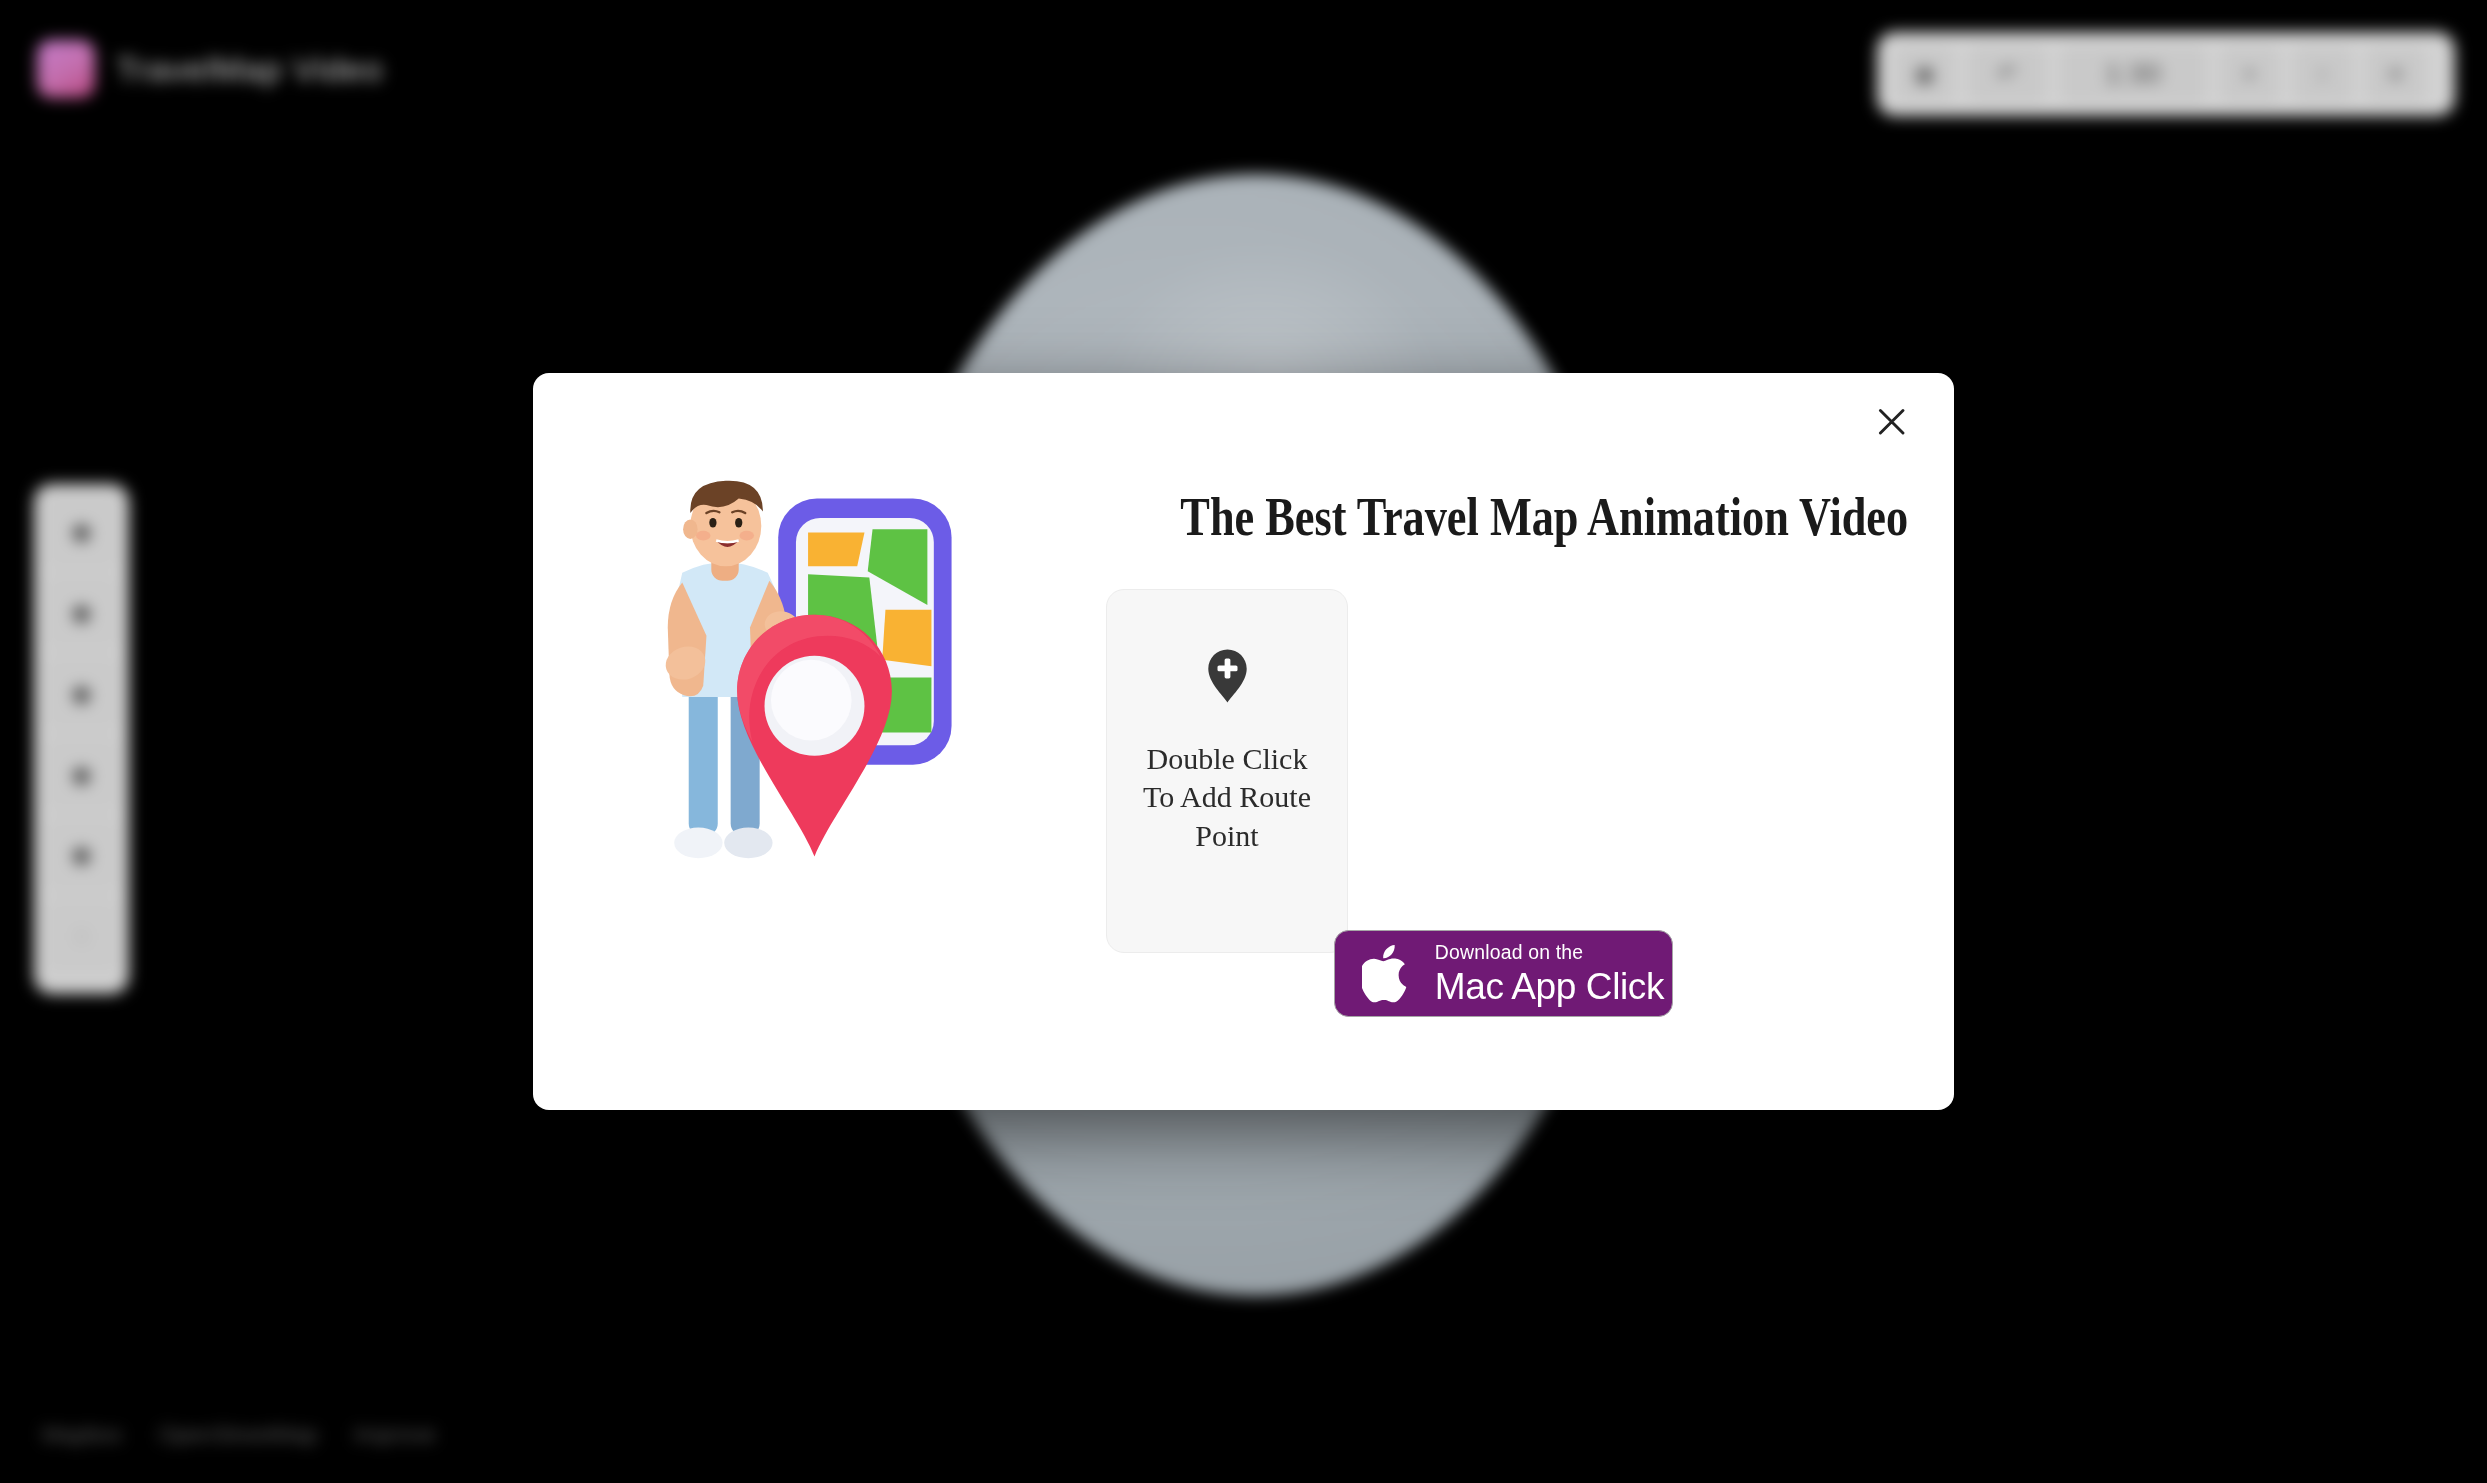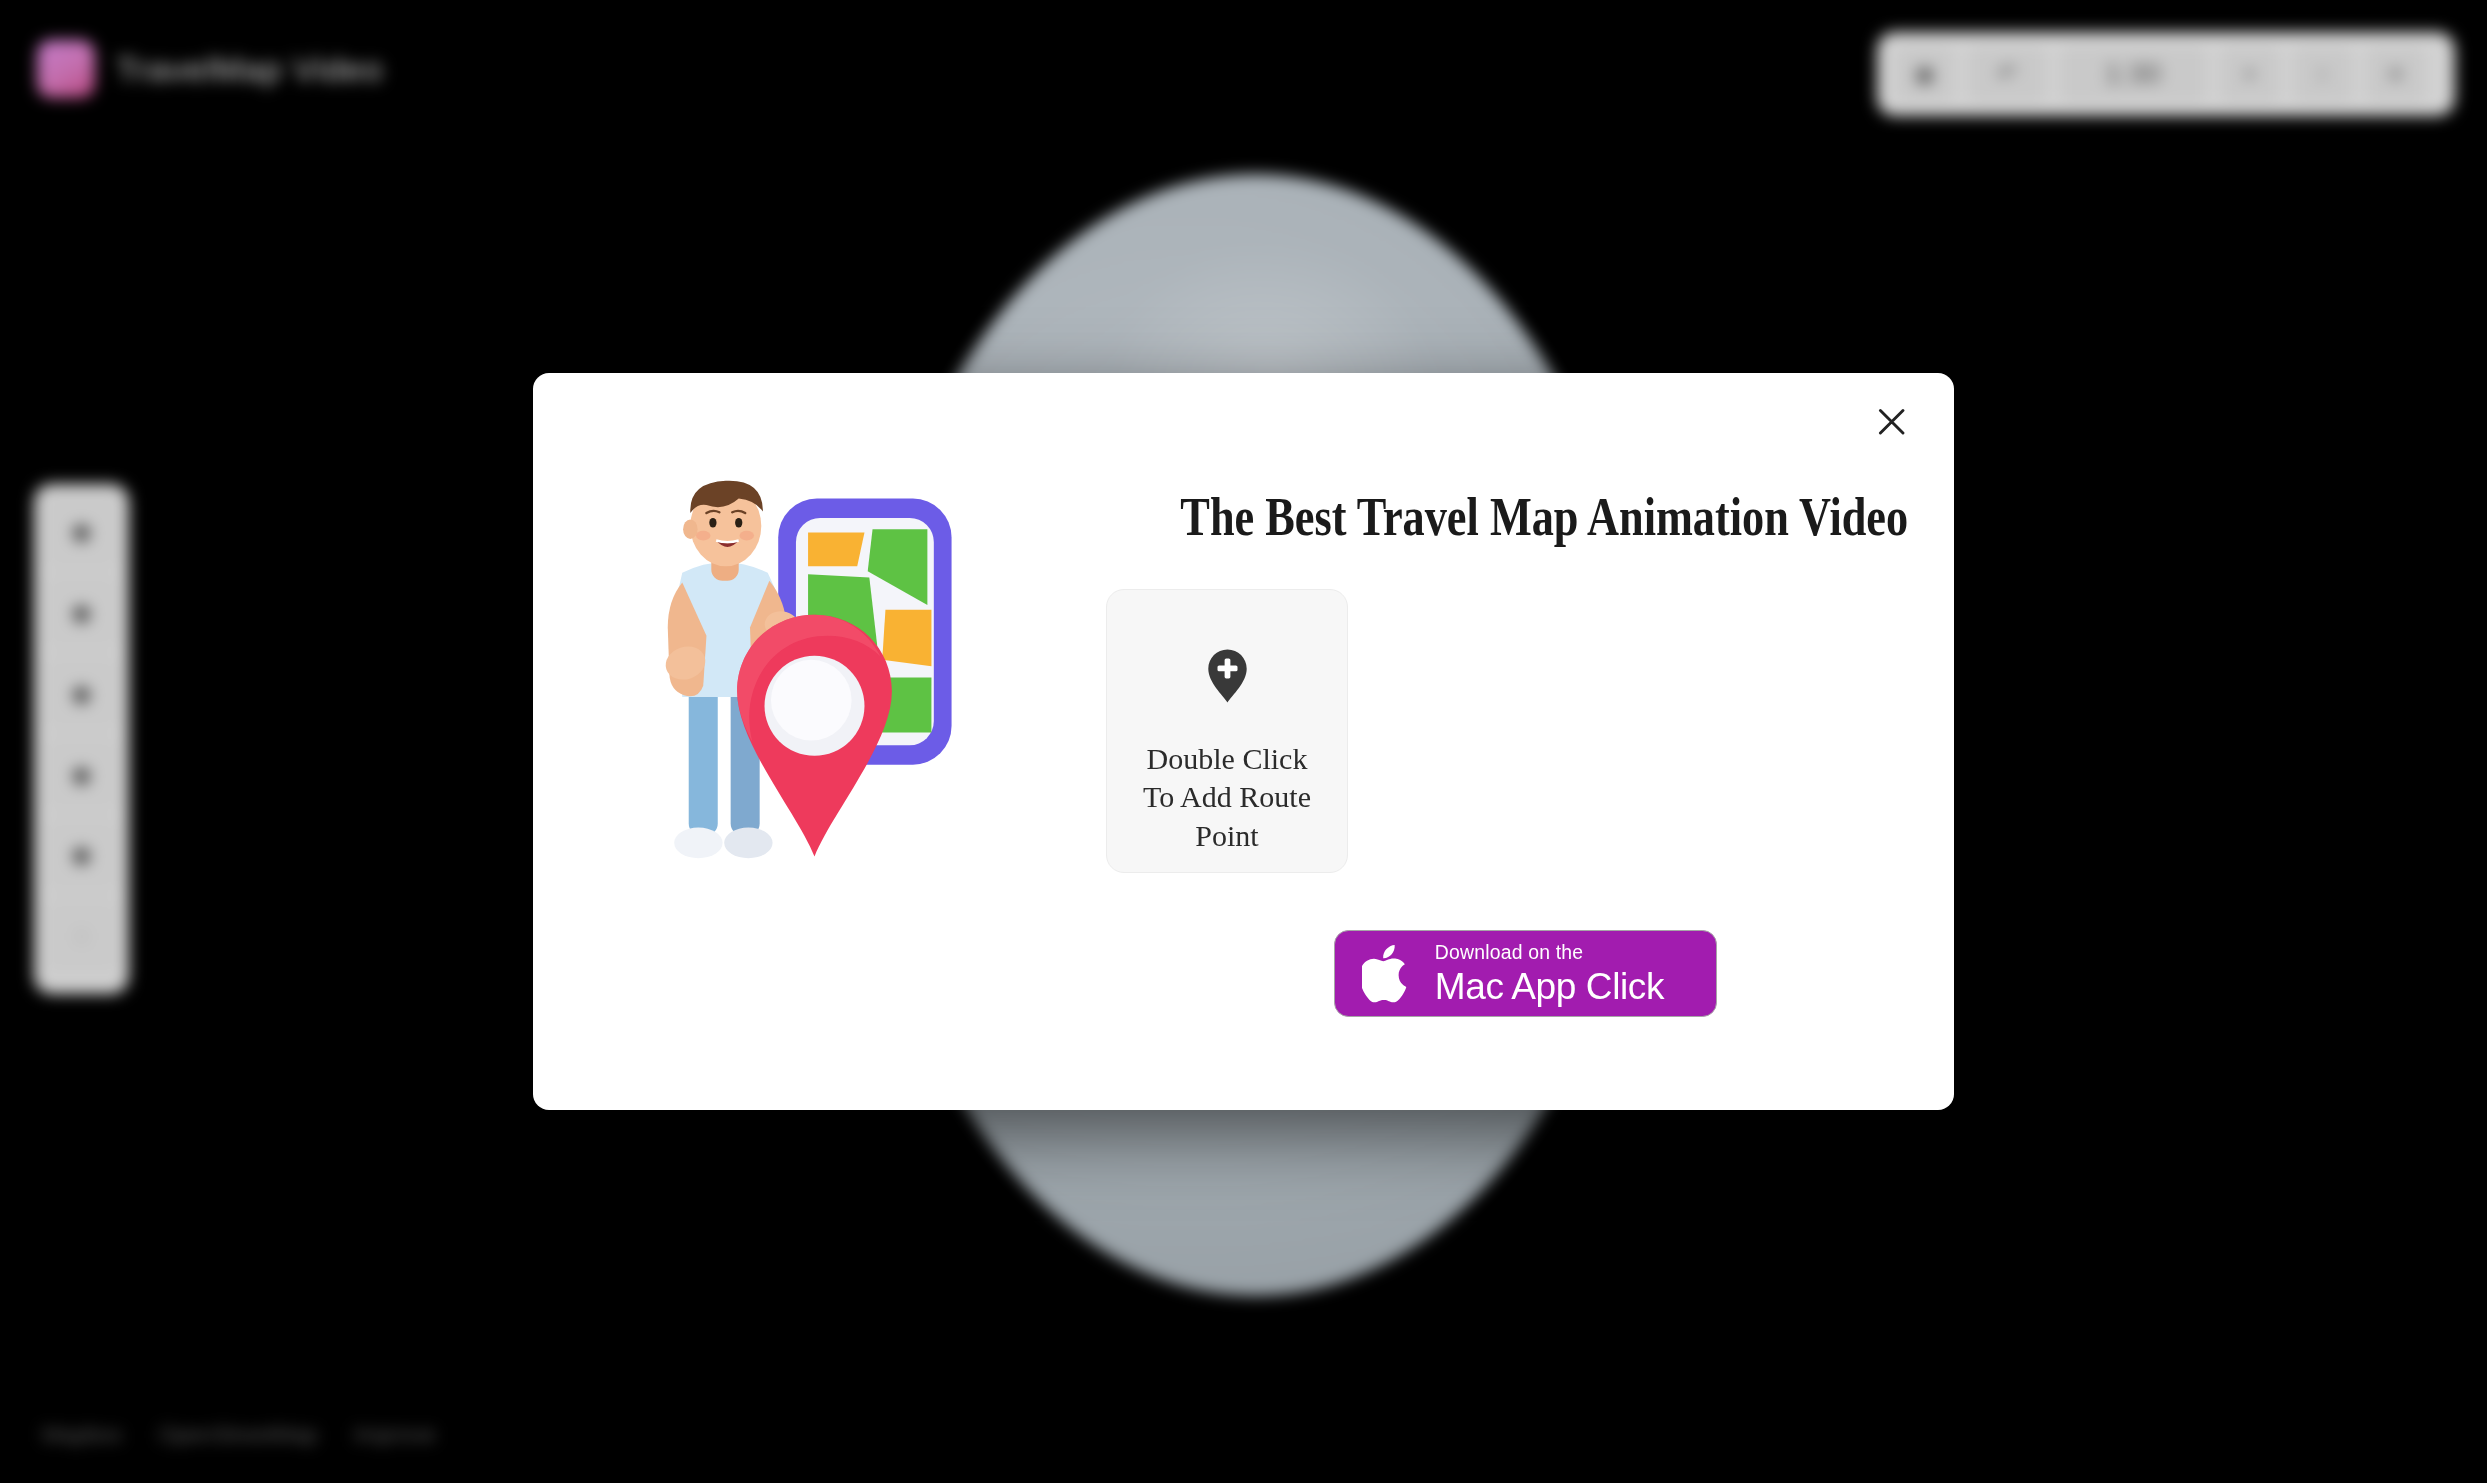--- a/index.html
+++ b/index.html
@@ -219,21 +219,21 @@
   .cards {
     position: absolute;
     left: 16px;
     top: 216px;
     width: 817px;
     display: flex;
     gap: 34px;
   }
   .card {
     width: 242px;
-    height: 284px;
+    height: 364px;
     background: #f7f7f7;
     border: 0.8px solid #ececec;
     border-radius: 18px;
     display: flex;
     flex-direction: column;
     align-items: center;
     padding-top: 53px;
   }
   .card-icon {
     height: 65px;
@@ -251,23 +251,23 @@
     font-size: 30px;
     line-height: 1.28;
     color: #2b2b2b;
   }
 
   
   .store-btn {
     position: absolute;
     left: 244px;
     top: 557px;
-    width: 383px;
+    width: 339px;
     height: 87px;
-    background: #a21caf;
+    background: #701a75;
     border: 1.6px solid #a6a6a6;
     border-radius: 14.5px;
     display: flex;
     align-items: center;
     padding-left: 27.4px;
     cursor: pointer;
   }
   .apple-logo { width: 53px; height: 65px; flex: 0 0 53px; }
   .apple-logo svg { display: block; }
   .store-text {

